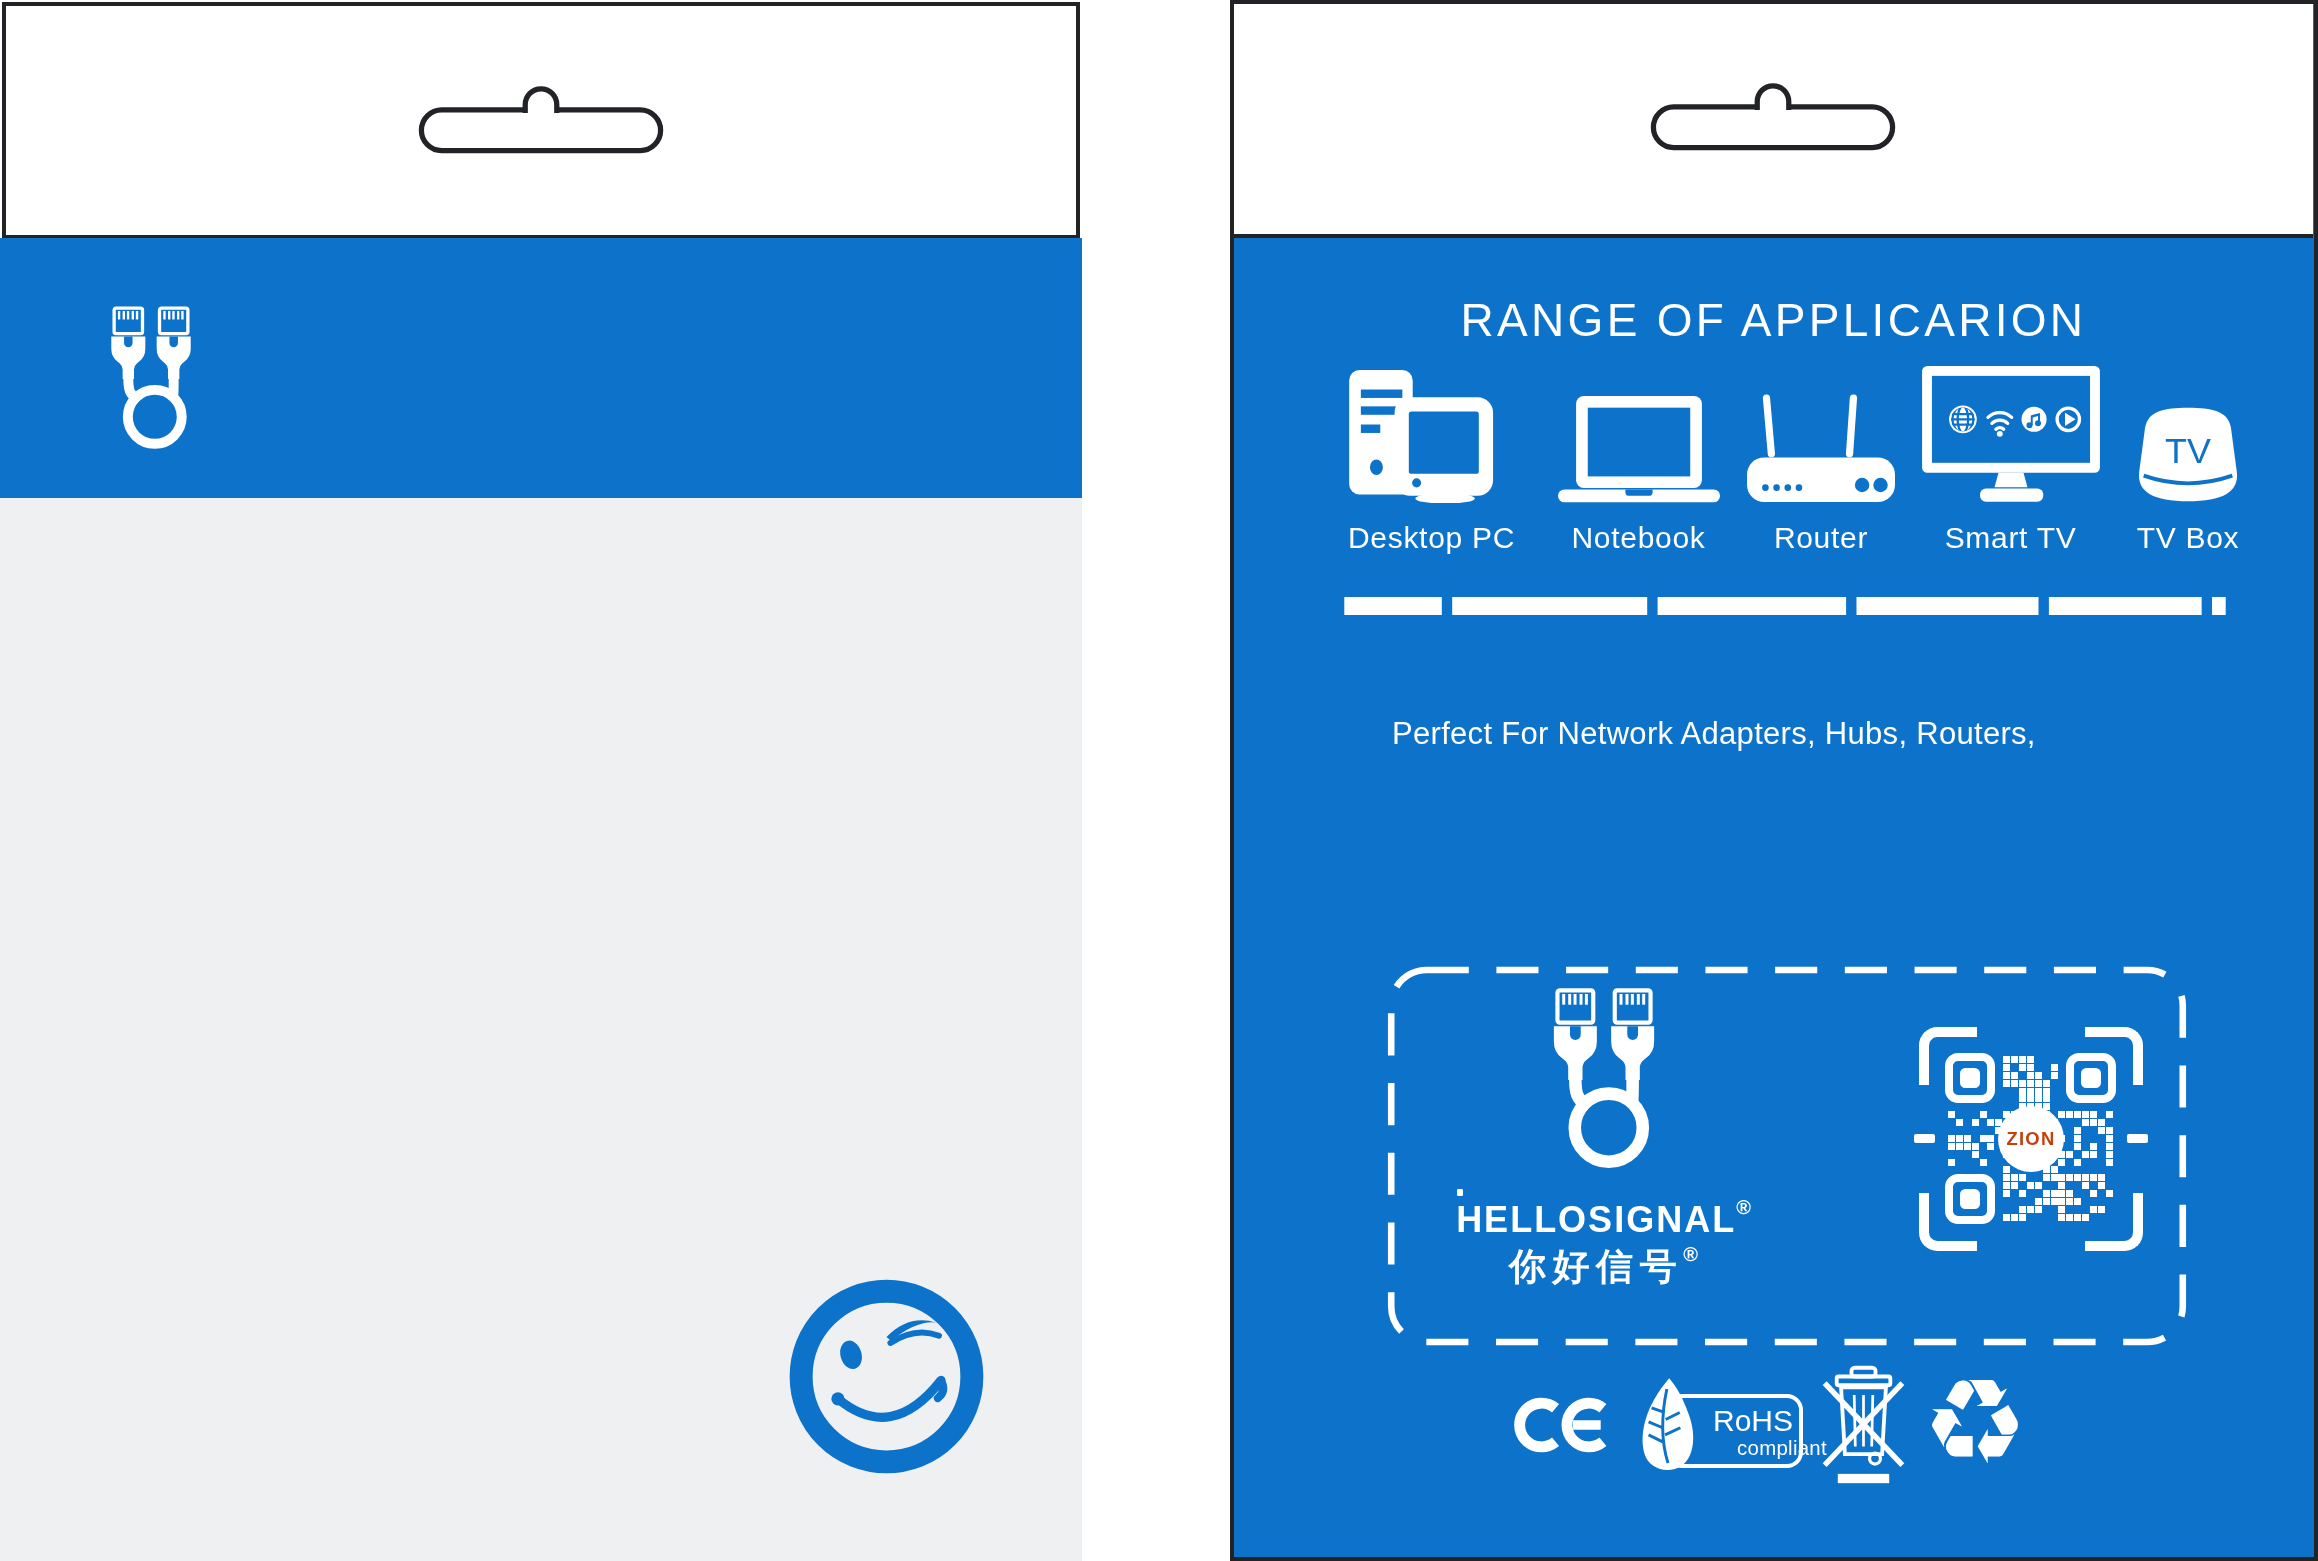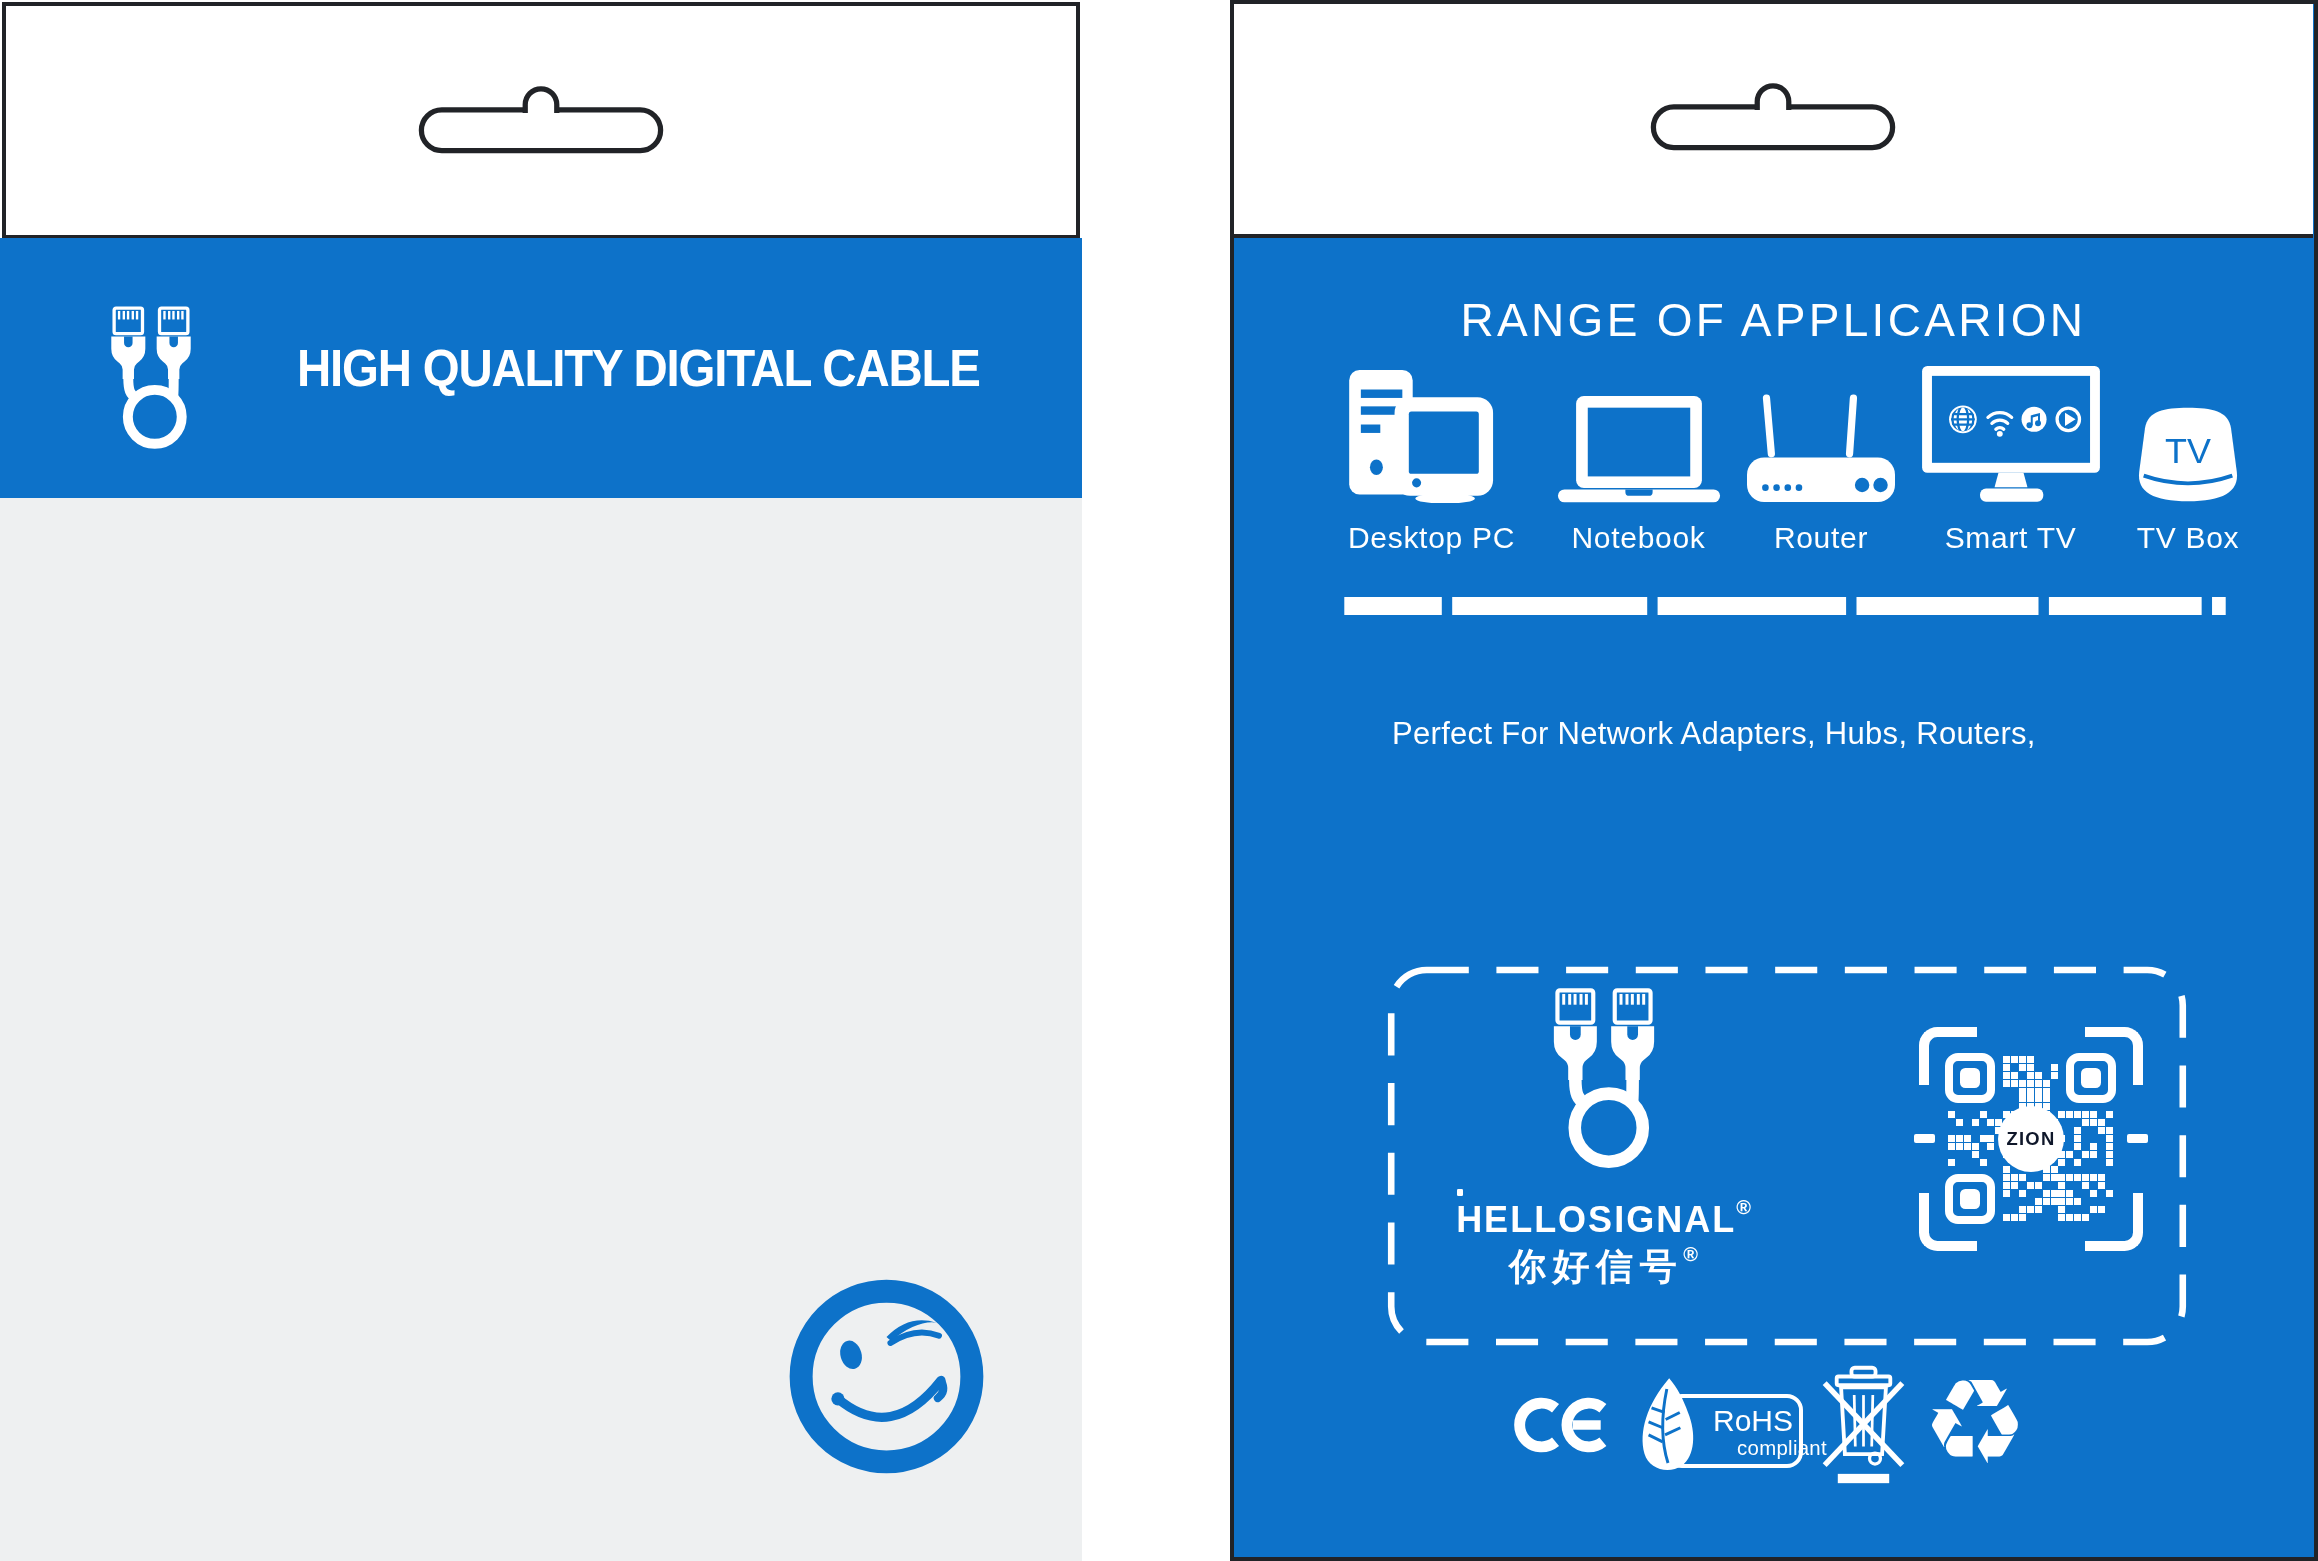--- a/index.html
+++ b/index.html
@@ -40,21 +40,21 @@
   .qr-br.tr { right:0; top:0; border-right-width:10px; border-top-width:10px; border-top-right-radius:18.4px; }
   .qr-br.bl { left:0; bottom:0; border-left-width:10px; border-bottom-width:10px; border-bottom-left-radius:18.4px; }
   .qr-br.br { right:0; bottom:0; border-right-width:10px; border-bottom-width:10px; border-bottom-right-radius:18.4px; }
   .qr-tick { position:absolute; width:21px; height:9.2px; background:#fff; border-radius:2px; top:107px; }
   .qr-tick.l { left:-5.3px; } .qr-tick.r { right:-5.3px; }
   #qr-grid { position:absolute; left:29px; top:29px; width:166px; height:166px; }
   #qr-grid i { position:absolute; width:7.2px; height:7.2px; background:#fff; }
   .qr-finder { position:absolute; width:50px; height:50px; border:8.5px solid #fff; border-radius:13px; display:flex; align-items:center; justify-content:center; }
   .qr-finder.f-tl { left:26px; top:26px; } .qr-finder.f-tr { left:147px; top:26px; } .qr-finder.f-bl { left:26px; top:147px; }
   .qr-finder b { width:20px; height:20px; background:#fff; border-radius:5.3px; }
-  .qr-center { position:absolute; left:79px; top:79px; width:66px; height:66px; background:#fff; border-radius:50%; display:flex; align-items:center; justify-content:center; color:#0f172a; font-size:18.4px; font-weight:700; letter-spacing:1.3px; }
+  .qr-center { position:absolute; left:79px; top:79px; width:66px; height:66px; background:#fff; border-radius:50%; display:flex; align-items:center; justify-content:center; color:#c2410c; font-size:18.4px; font-weight:700; letter-spacing:1.3px; }
 
   
   .rohs-group { left:393px; top:1365px; width:197px; height:122px; }
   .rohs-badge { position:absolute; left:39px; top:25px; width:137px; height:74px; border:4px solid #fff; border-radius:16px; padding:6.6px 0 0 43px; color:#fff; }
   .rohs-title { font-size:30px; font-weight:400; line-height:32px; }
   .rohs-sub { font-size:20.4px; line-height:22.4px; letter-spacing:0.3px;margin-left:24px; }
   .recycle-glyph { left:685px; top:1357px; width:112px; text-align:center; color:#fff; font-size:118px; line-height:122px; font-family:"DejaVu Sans", sans-serif; }
 </style>
 </head>
 <body>
@@ -91,23 +91,20 @@
           <path transform="translate(96,0)" d="M26,64 h72 v26 q0,17 -13,27 l-5,4 q-6,5 -6,13 v20 h-24 v-20 q0,-8 -6,-13 l-5,-4 q-13,-10 -13,-27 z"></path>
         </g>
         <path d="M53,64 h18 v14 a9,9 0 0 1 -18,0 z" fill="#0d72c9"></path>
         <path transform="translate(96,0)" d="M53,64 h18 v14 a9,9 0 0 1 -18,0 z" fill="#0d72c9"></path>
         <g fill="none" stroke="#fff" stroke-width="21">
           <path d="M62,154 C62,178 66,186 78,194"></path>
           <path d="M158,154 C158,172 158,182 157,192"></path>
           <circle cx="118" cy="234" r="57"></circle>
         </g>
       </svg>
-      <div class="abs front-headline-wrap">
-        <div class="front-headline">HIGH QUALITY DIGITAL CABLE</div>
-      </div>
     </div>
 
     <div class="abs front-gray">
       <svg class="abs" style="left:788px; top:780px;" width="197" height="197" viewBox="0 0 300 300">
         <circle cx="150" cy="150" r="130" stroke="#0d72c9" stroke-width="35" fill="none"></circle>
         <ellipse cx="96" cy="117" rx="16" ry="22" fill="#0d72c9" transform="rotate(-16 96 117)"></ellipse>
         <path d="M150,90 Q184,55 226,68 Q196,64 157,96 Z" fill="#0d72c9"></path>
         <path d="M156,99 Q194,74 230,88" stroke="#0d72c9" stroke-width="9" fill="none" stroke-linecap="round"></path>
         <path d="M76,184 Q158,252 233,156" stroke="#0d72c9" stroke-width="14" fill="none" stroke-linecap="round"></path>
         <circle cx="76" cy="184" r="10" fill="#0d72c9"></circle>

